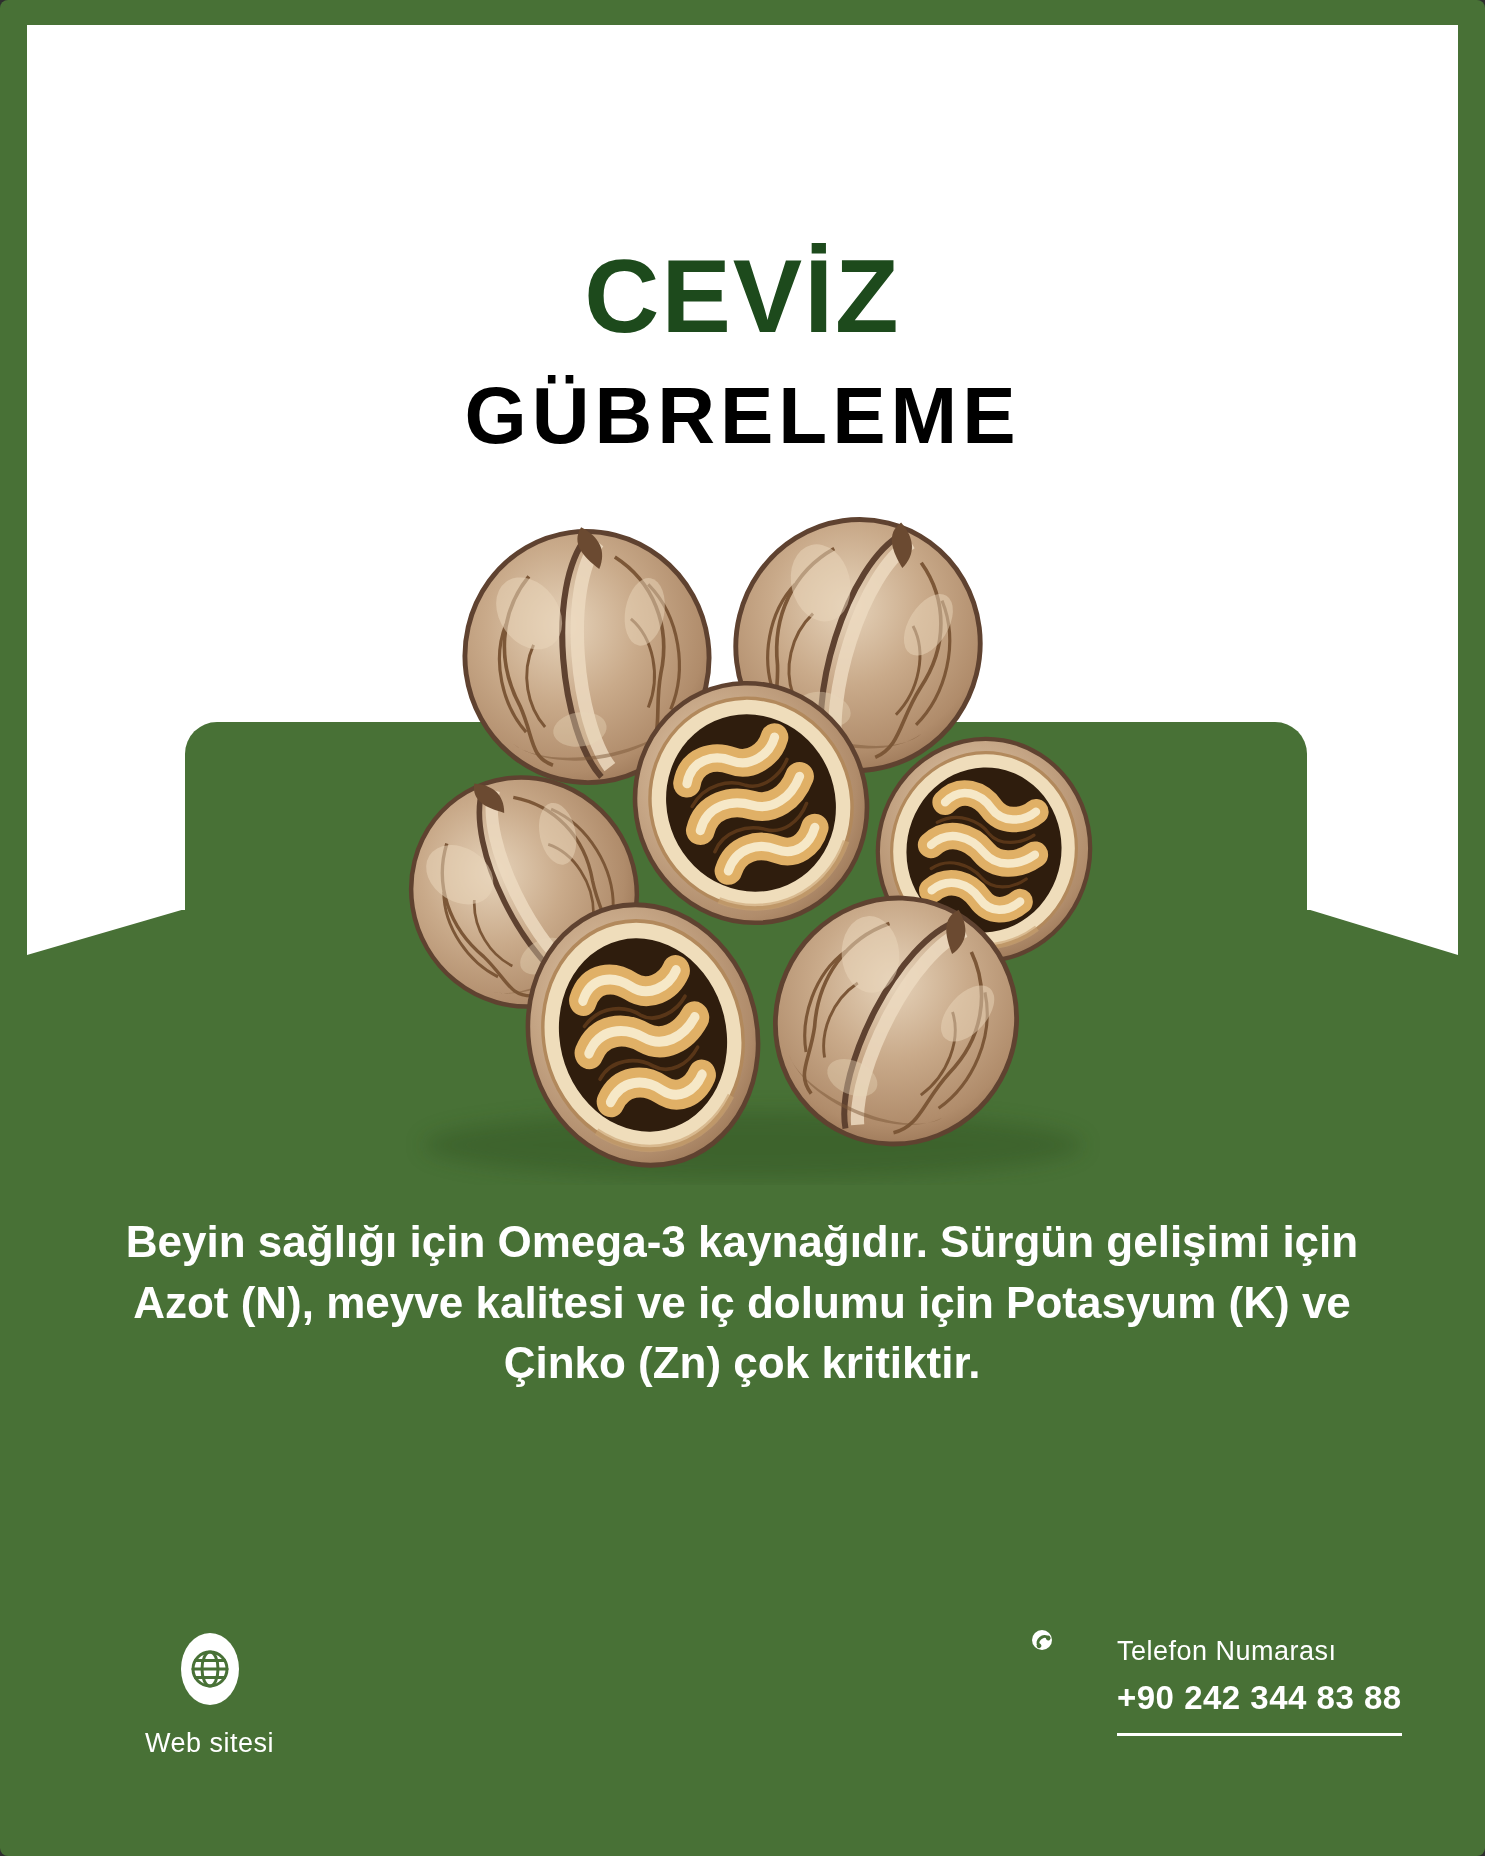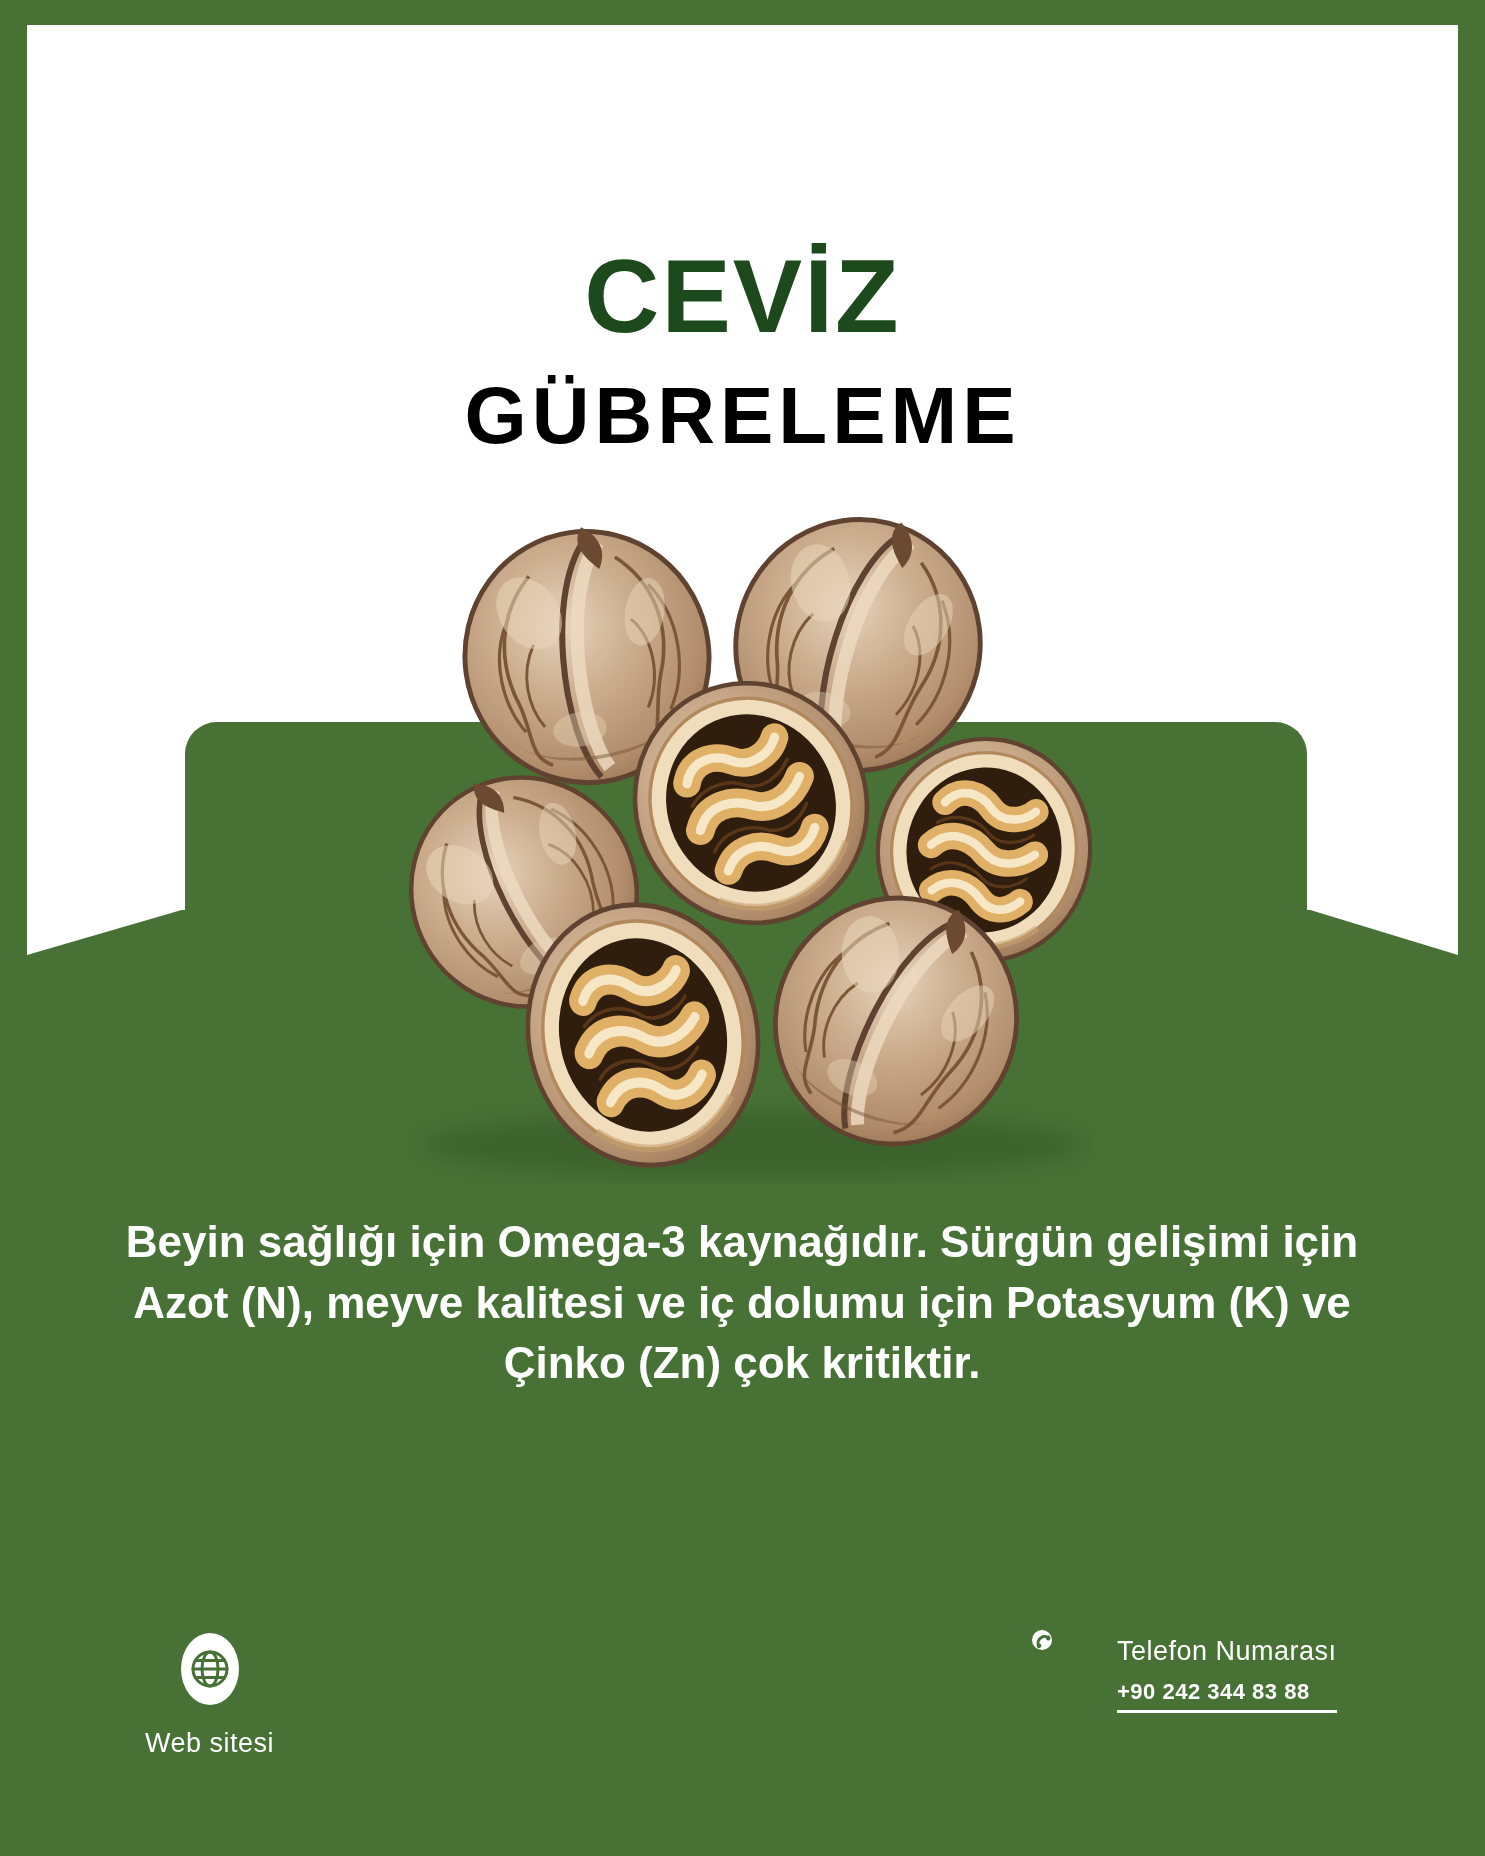--- a/index.html
+++ b/index.html
@@ -2,20 +2,21 @@
 <html><head>
 <meta charset="utf-8">
 <style>
   html,body{margin:0;padding:0;background:#2e2e2e;}
   .page{
     position:relative;
     width:1485px;height:1856px;
     background:#487136;
     overflow:hidden;
     font-family:"Liberation Sans","DejaVu Sans",sans-serif;
+    border-radius:8px;
   }
   
   .card{
     position:absolute;left:27px;top:25px;width:1431px;height:885px;
     background:#ffffff;
   }
   .card-wedge-left{
     position:absolute;left:27px;top:909px;width:158px;height:46px;
     background:#ffffff;
     clip-path:polygon(0 0,100% 0,0 100%);
@@ -63,23 +64,23 @@
   .footer-value{font-size:30px;font-weight:700;letter-spacing:.5px;}
   .footer-phone-icon{
     position:absolute;left:1031px;top:1629px;width:22px;height:22px;
   }
   .footer-phone{
     position:absolute;left:1117px;top:1636px;
     display:flex;flex-direction:column;gap:12px;
     color:#ffffff;
   }
   .footer-phone .footer-value{
-    font-size:22px;
+    font-size:33px;
     border-bottom:3px solid #ffffff;
-    padding-bottom:5px;
+    padding-bottom:16px;
   }
 </style>
 </head>
 <body>
 
 <div class="page">
 
   <div class="card"></div>
   <div class="card-wedge-left"></div>
   <div class="card-wedge-right"></div>

